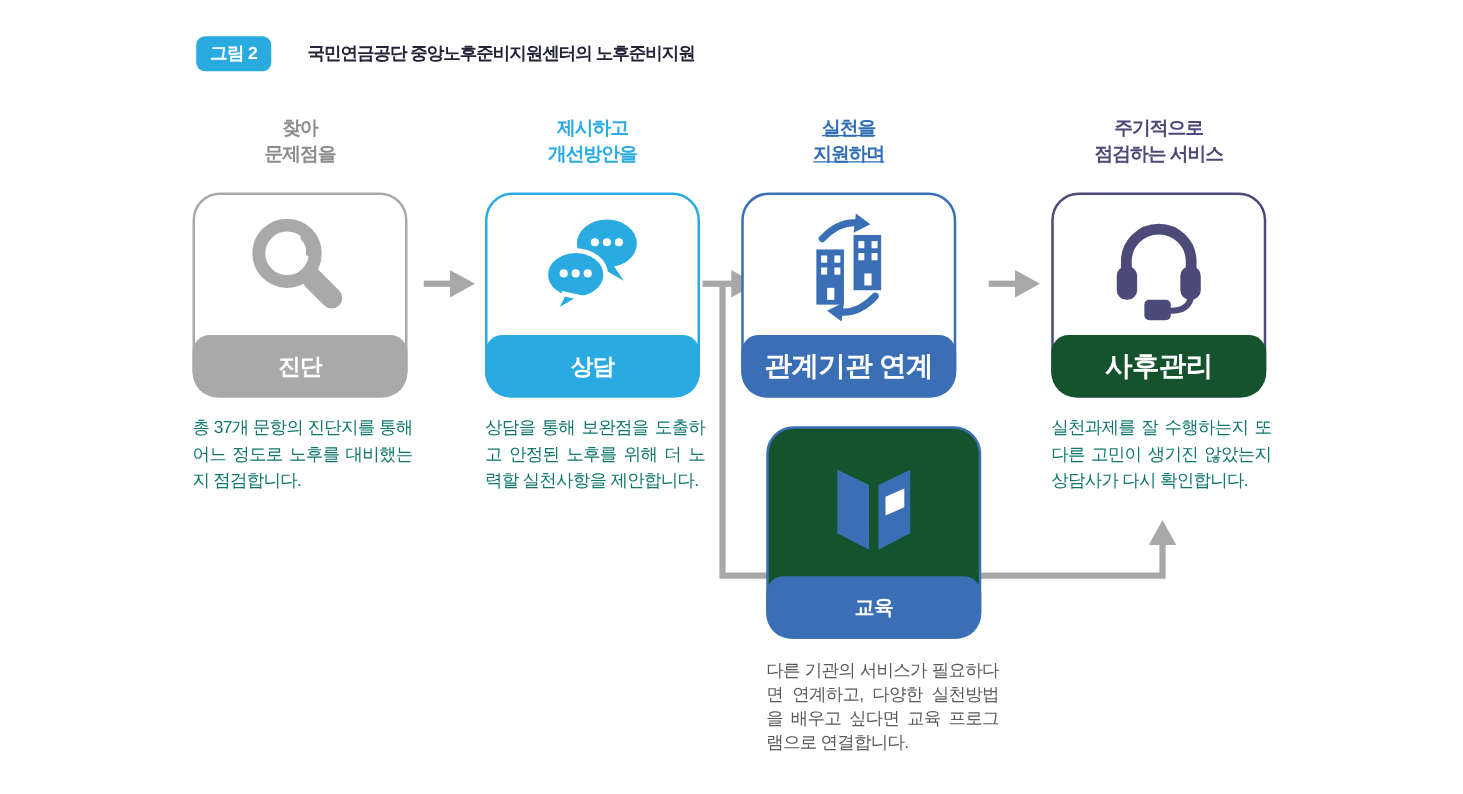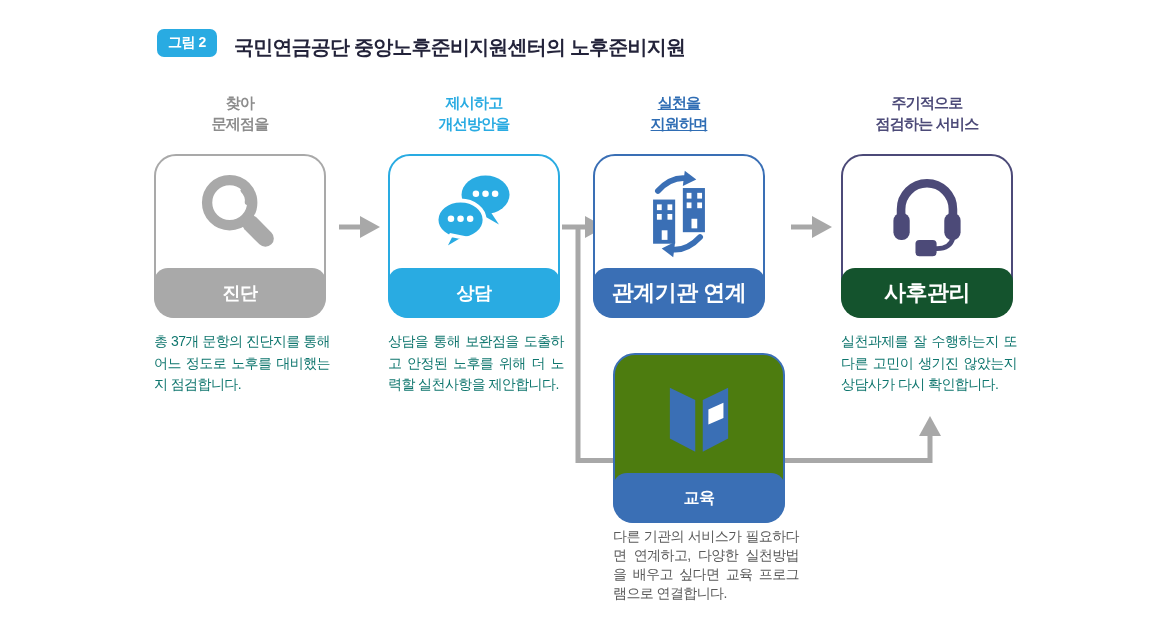--- a/index.html
+++ b/index.html
@@ -16,22 +16,22 @@
 
   
   .figure-badge {
     position: absolute; left: 157px; top: 29px;
     background: #29abe2; color: #ffffff;
     font-size: 14px; font-weight: bold;
     padding: 5px 11px; border-radius: 7px;
     letter-spacing: -0.5px;
   }
   .figure-title {
-    position: absolute; left: 234px; top: 34px;
-    font-size: 20px; font-weight: bold; color: #23233a;
+    position: absolute; left: 246px; top: 34px;
+    font-size: 14px; font-weight: bold; color: #23233a;
     letter-spacing: -0.8px;
   }
 
   
   svg.connectors { position: absolute; left: 0; top: 0; z-index: 1; }
 
   
   .step-header {
     position: absolute; top: 92px; width: 172px;
     text-align: center; font-size: 15px; font-weight: bold;
@@ -74,22 +74,22 @@
   .b-cyan   { border-color: #29abe2; }
   .b-blue   { border-color: #3a6fb5; }
   .b-purple { border-color: #4c4a78; }
   .bg-gray   { background: #a9a9a9; }
   .bg-cyan   { background: #29abe2; }
   .bg-blue   { background: #3a6fb5; }
   .bg-purple { background: #14532d; }
 
   
   .edu-box {
-    position: absolute; left: 613px; top: 353px; width: 172px; height: 170px;
-    background: #4d7c0f; border: 2px solid #3a6fb5; border-radius: 22px;
+    position: absolute; left: 613px; top: 341px; width: 172px; height: 170px;
+    background: #14532d; border: 2px solid #3a6fb5; border-radius: 22px;
     z-index: 3;
   }
   .edu-box .icon-wrap { top: 6px; height: 110px; }
   .edu-desc {
     position: absolute; left: 613px; top: 527px; width: 186px;
     font-size: 14px; line-height: 19px; color: #595959;
     text-align: justify; letter-spacing: -0.6px; z-index: 2;
   }
 </style>
 </head>

